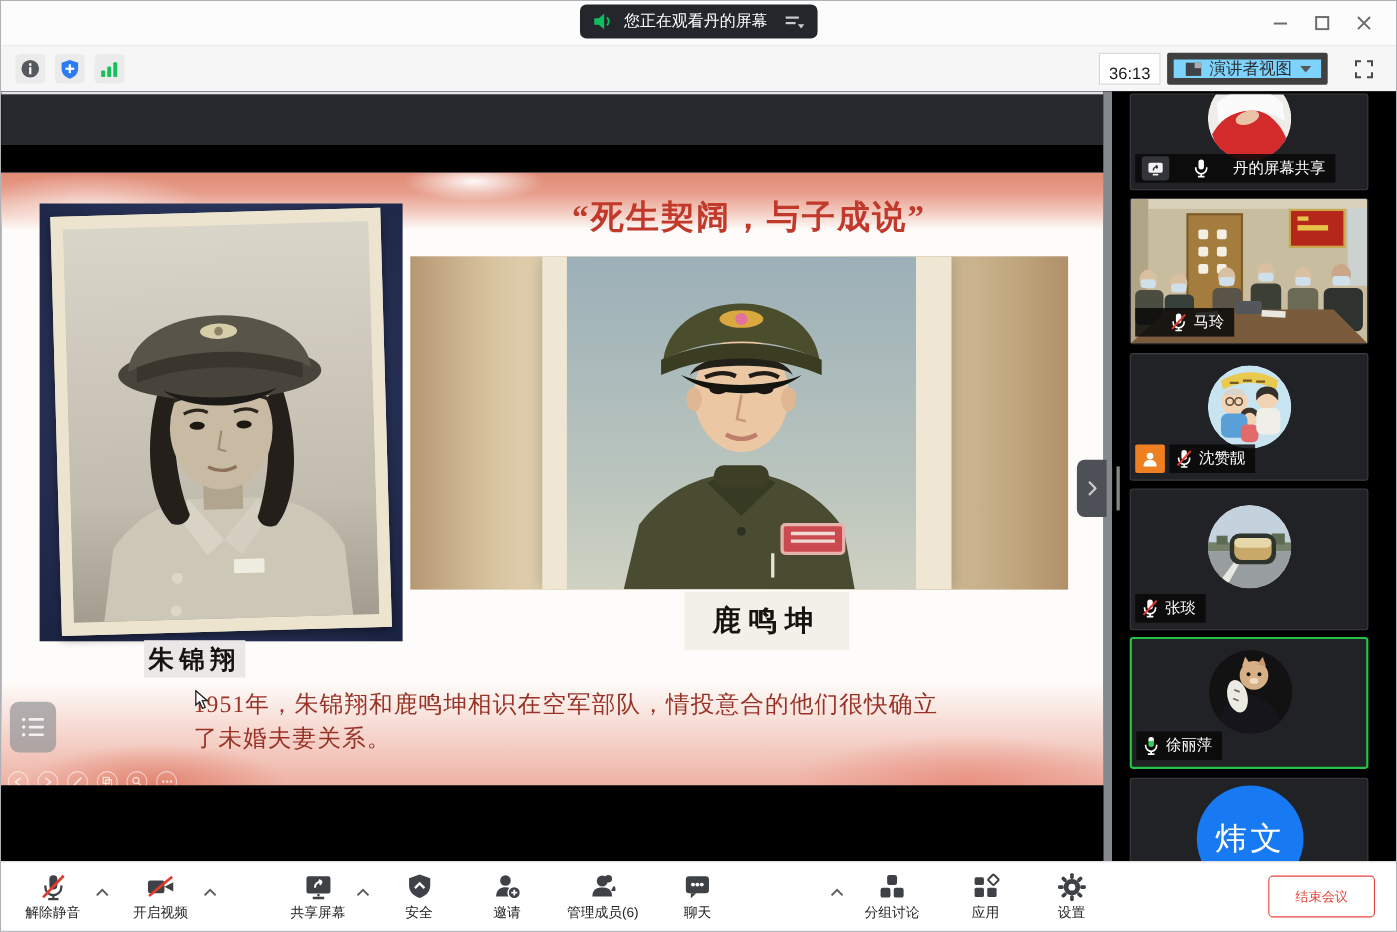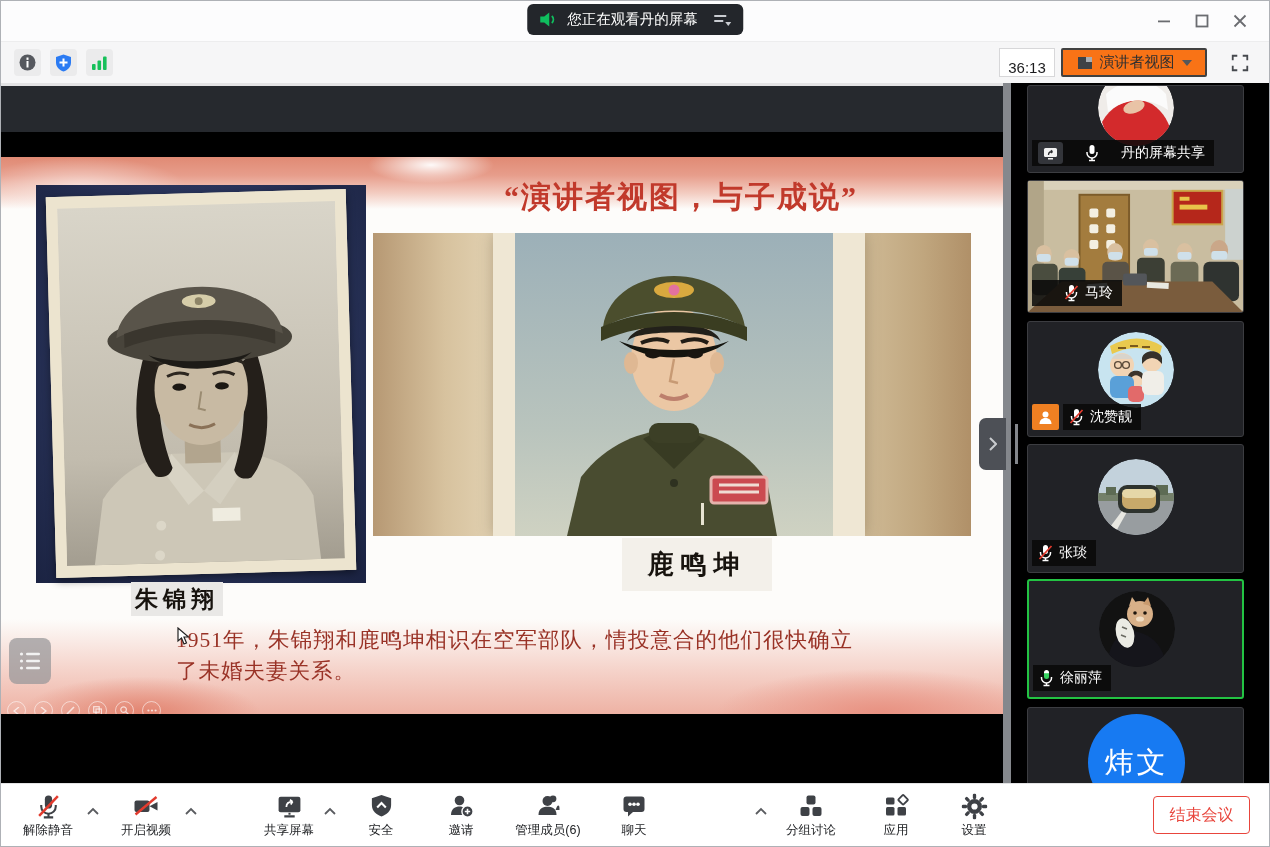--- a/index.html
+++ b/index.html
@@ -18,22 +18,22 @@
   .wbtn { width:38px; height:40px; display:flex; align-items:center; justify-content:center; }
 
   
   .topbar { position:absolute; left:0; top:40px; width:100%; height:42px; background:#f6f6f7;
             border-top:1px solid #ededee; }
   .tbbtn { position:absolute; top:7px; width:27px; height:27px; background:#ebebec; border-radius:4px;
            display:flex; align-items:center; justify-content:center; }
   .timerbox { position:absolute; right:214px; top:6px; width:56px; height:29px; background:#fff;
               border:1px solid #d7d7d9; display:flex; align-items:flex-end; justify-content:center;
               font-size:15px; color:#1c1c1e; }
-  .viewbtn { position:absolute; right:62px; top:6px; width:146px; height:29px; background:#f97316;
-             border:2px solid #404040; border-radius:2px; display:flex; align-items:center;
+  .viewbtn { position:absolute; right:62px; top:6px; width:146px; height:29px; background:#7dd3fc;
+             border:6px solid #404040; border-radius:2px; display:flex; align-items:center;
              justify-content:center; gap:7px; font-size:15px; color:#2e2f31;margin-left:34px; }
   .caret { width:0; height:0; border-left:5px solid transparent; border-right:5px solid transparent;
            border-top:6px solid #56575a; }
   .fsbtn { position:absolute; right:14px; top:7px; width:30px; height:28px; display:flex;
            align-items:center; justify-content:center; }
 
   
   .stage { position:absolute; left:0; top:82px; width:1270px; height:700px; background:#000; overflow:hidden; }
   .share { position:absolute; left:0; top:0; width:1010px; height:700px; background:#000; }
   .share-topstrip { position:absolute; left:0; top:0; width:1002px; height:3px; background:#e3e3e4; }
@@ -103,21 +103,21 @@
                 color:#fff; font-size:29px; letter-spacing:3px; }
 
   
   .bottombar { position:absolute; left:0; top:782px; width:1270px; height:65px; background:#fff;
                border-top:1px solid #e3e3e4; }
   .bitem { position:absolute; top:6px; width:110px; text-align:center; }
   .bitem .ic { height:32px; display:flex; align-items:center; justify-content:center; }
   .bitem .lb { font-size:12.5px; color:#222427; margin-top:0px; }
   .chev { position:absolute; top:20px; width:16px; height:14px; display:flex; align-items:center; justify-content:center; }
   .endbtn { position:absolute; left:1152px; top:12px; width:97px; height:38px; background:#fff;
-            border:1px solid #e8453c; border-radius:4px; color:#e8453c; font-size:16px;
+            border:1px solid #e8453c; border-radius:4px; color:#e8453c; font-size:12px;
             display:flex; align-items:center; justify-content:center; }
 </style>
 </head>
 <body>
 
 <div id="win">
 
   <div class="titlebar">
     <div class="pill">
       <svg width="19" height="17" viewBox="0 0 19 17">
@@ -197,21 +197,21 @@
     <div class="share">
       <div class="share-topstrip"></div>
       <div class="share-gray"></div>
       <div class="share-black1"></div>
       <div class="share-scroll"></div>
 
       <div class="slide">
         <div class="slide-topwash"></div>
         <div class="slide-botwash"></div>
 
-        <div class="stitle abs">“演讲者视图，与子成说”</div>
+        <div class="stitle abs">“死生契阔，与子成说”</div>
 
         <div class="lphoto">
           <div class="lpaper">
             <svg width="278" height="359" viewBox="0 0 280 360">
               <defs>
                 <linearGradient id="wbg" x1="0" y1="0" x2="0" y2="1">
                   <stop offset="0" stop-color="#d9d5c9"></stop>
                     <stop offset="0.7" stop-color="#c2bcae"></stop>
                   <stop offset="1" stop-color="#a39d90"></stop>
                 </linearGradient>

